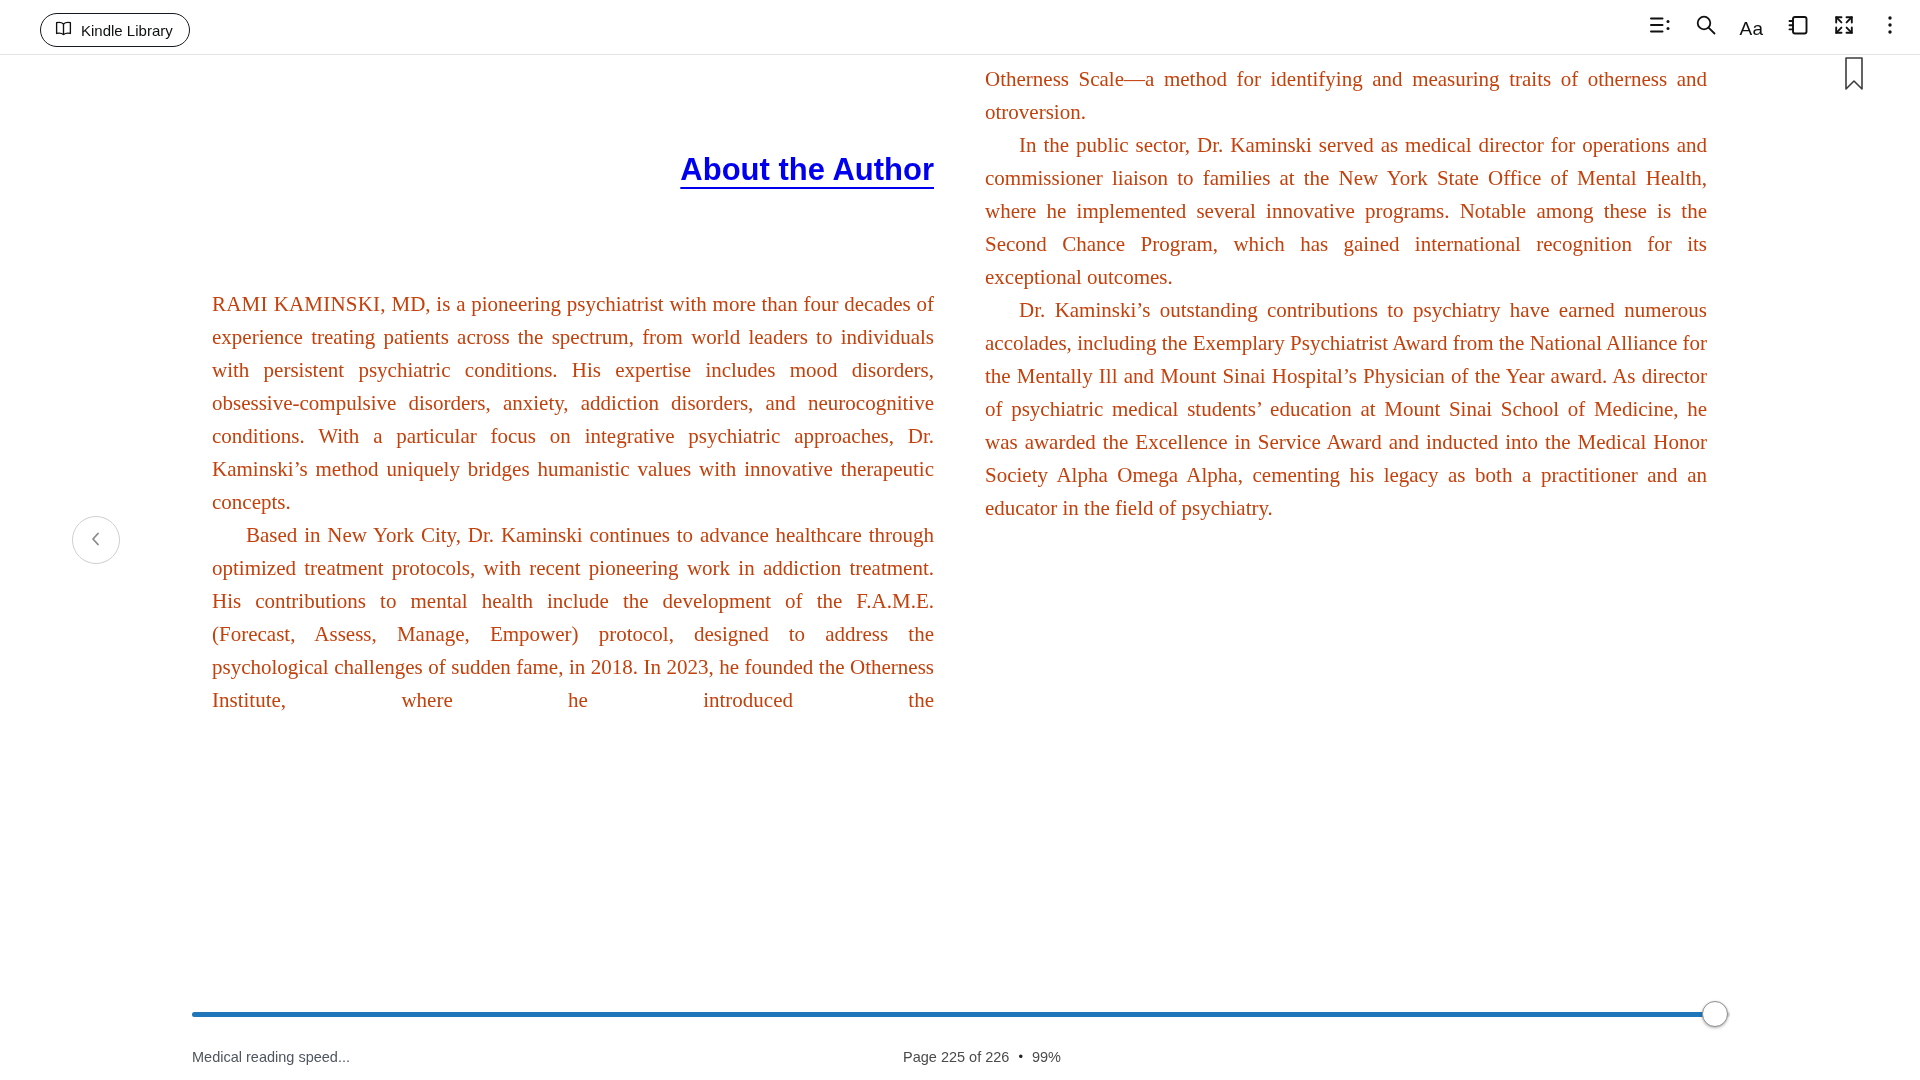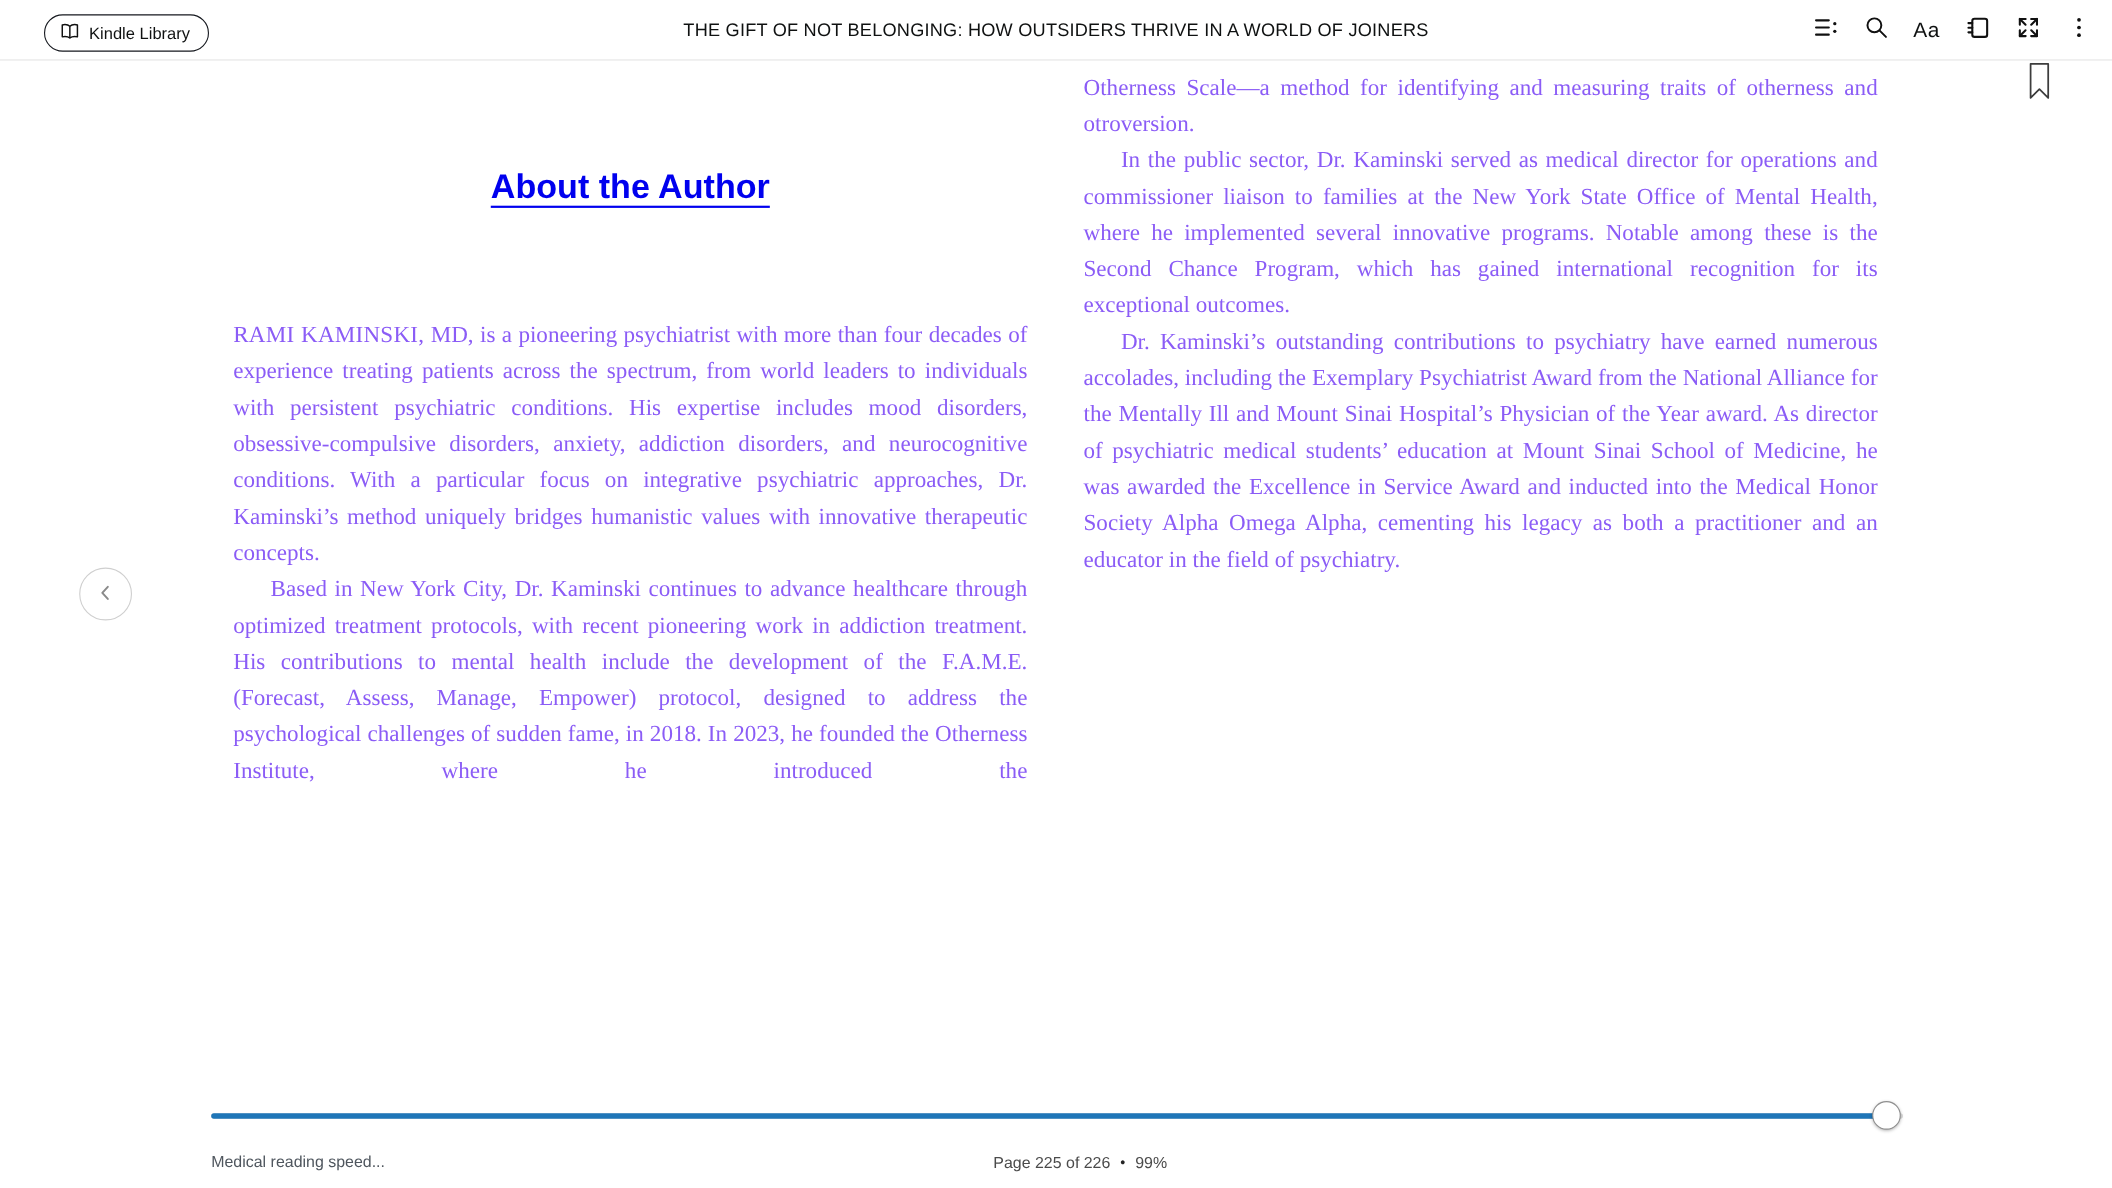--- a/index.html
+++ b/index.html
@@ -24,30 +24,30 @@
 
   .bookmark { position:absolute; left:1842px; top:57px; width:24px; height:36px;
               background:none; border:none; cursor:pointer; }
 
   
   .prev-btn { position:absolute; left:72px; top:516px; width:48px; height:48px;
               border-radius:50%; border:1px solid #cfcfcf; background:#fff;
               display:flex; align-items:center; justify-content:center; cursor:pointer; }
 
   .col { position:absolute; width:722px; font-family:"Liberation Serif", serif;
-         font-size:21px; line-height:33px; color:#8b5cf6; text-align:justify; }
+         font-size:21px; line-height:33px; color:#c2410c; text-align:justify; }
   .col-left  { left:212px; top:288px; }
   .col-right { left:985px; top:63px; }
   .col p { margin:0; }
   .col p.indent { text-indent:34px; }
   .col p.continues { text-align-last:justify; }
   .lead-bold { font-weight:400; letter-spacing:.2px; }
 
   .about-heading { position:absolute; left:212px; top:152px; width:722px;
-                   text-align:center; font-family:"Liberation Sans", sans-serif;
+                   text-align:right; font-family:"Liberation Sans", sans-serif;
                    font-weight:700; font-size:31px; color:#0000ee;
                    text-decoration:underline; text-underline-offset:7px;
                    text-decoration-thickness:2px; cursor:pointer; }
 
   
   .progress { position:absolute; left:192px; top:1011px; width:1538px; height:6px;
               cursor:pointer; }
   .progress .track { position:absolute; left:0; top:1px; width:100%; height:5px;
                      background:#dcdcdc; border-radius:3px; }
   .progress .fill  { position:absolute; left:0; top:1px; height:5px;
@@ -72,21 +72,20 @@
     <button class="lib-btn">
       <span>
         <svg width="19" height="19" viewBox="0 0 24 24" fill="none" stroke="#111" stroke-width="1.7" stroke-linejoin="round">
           <path d="M12 6.2C10.6 4.8 8.7 4.2 6.4 4.2c-1.2 0-2.3.2-3.1.5v13.6c.8-.3 1.9-.5 3.1-.5 2.3 0 4.2.6 5.6 1.9 1.4-1.3 3.3-1.9 5.6-1.9 1.2 0 2.3.2 3.1.5V4.7c-.8-.3-1.9-.5-3.1-.5-2.3 0-4.2.6-5.6 2z"></path>
           <path d="M12 6.2v13.5"></path>
         </svg>
       </span>
       <span>Kindle Library</span>
     </button>
 
-    <div class="book-title">THE GIFT OF NOT BELONGING: HOW OUTSIDERS THRIVE IN A WORLD OF JOINERS</div>
 
     <div class="actions">
       <button class="act-btn">
         <span>
           <svg width="24" height="24" viewBox="0 0 24 24">
             <g stroke="#111" stroke-width="2" stroke-linecap="round">
               <line x1="3" y1="5.5" x2="14.5" y2="5.5"></line>
               <line x1="3" y1="12" x2="14.5" y2="12"></line>
               <line x1="3" y1="18.5" x2="14.5" y2="18.5"></line>
             </g>

